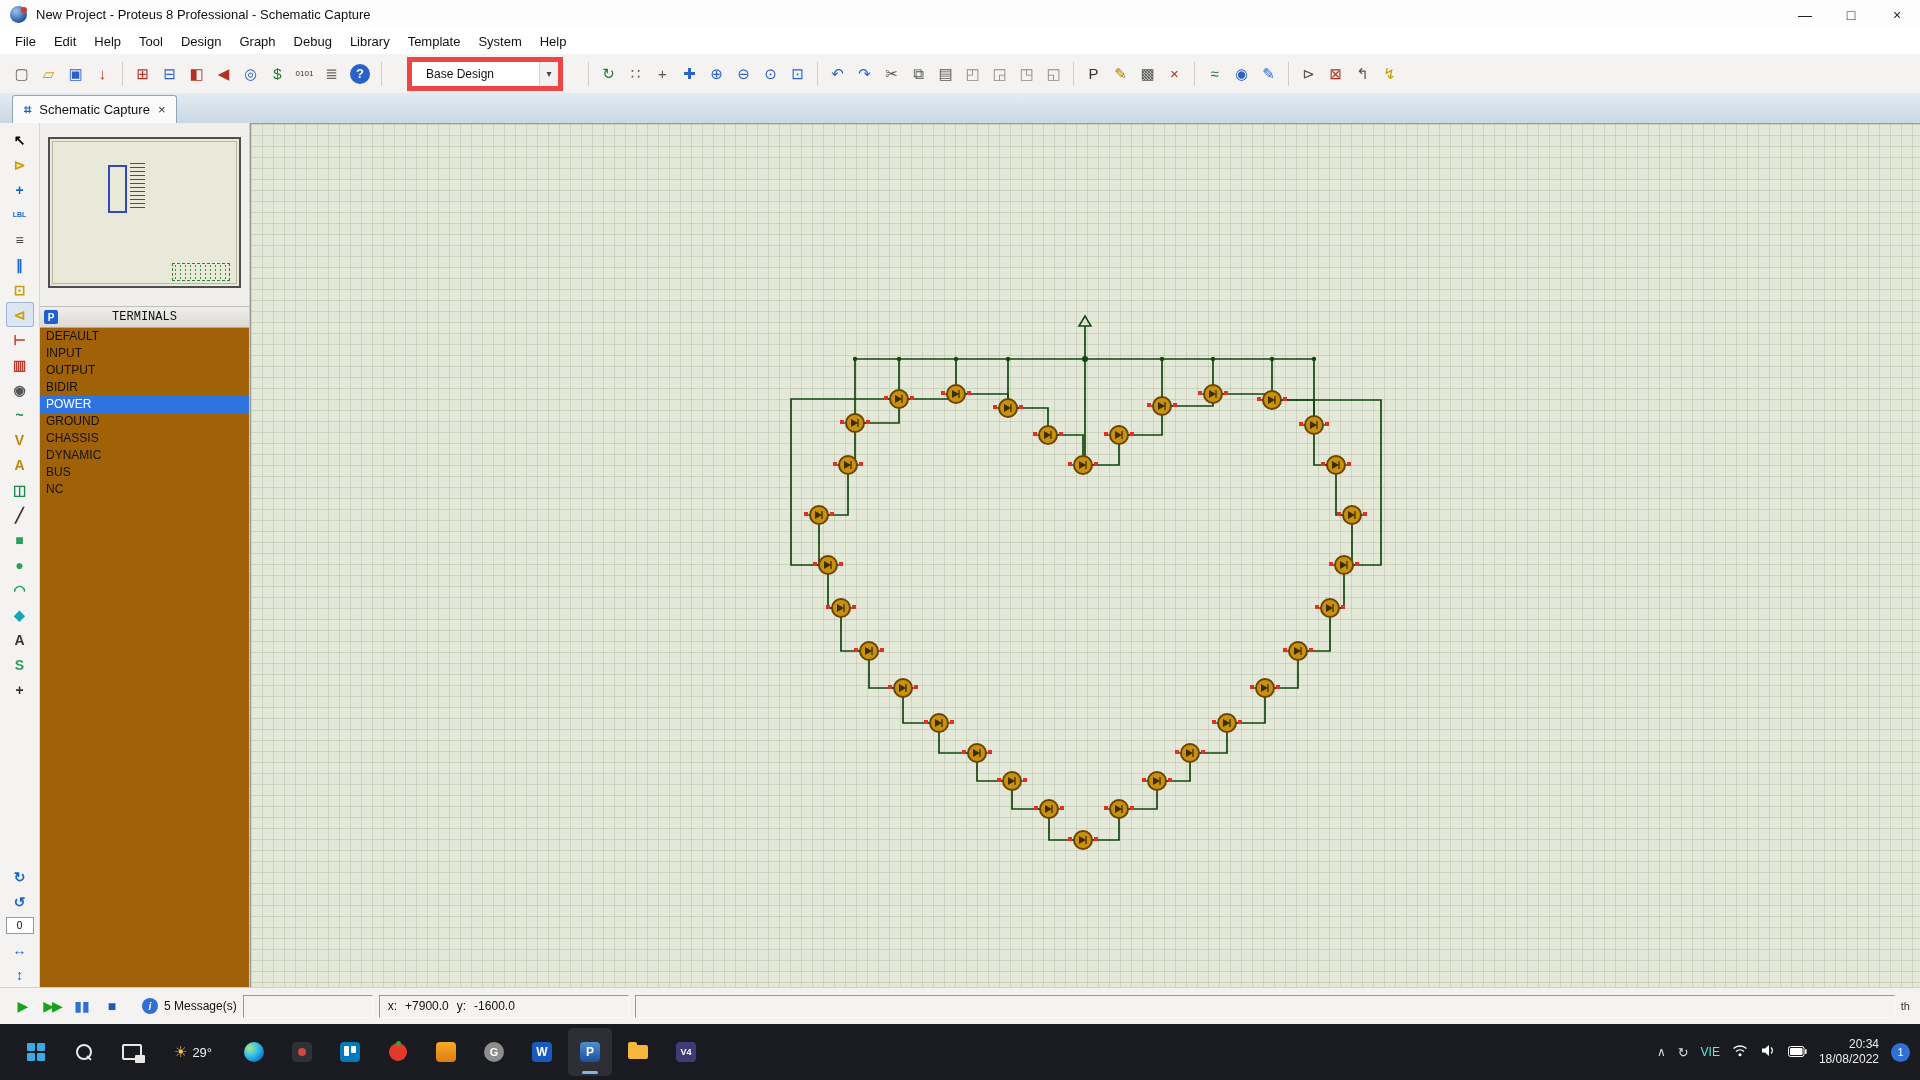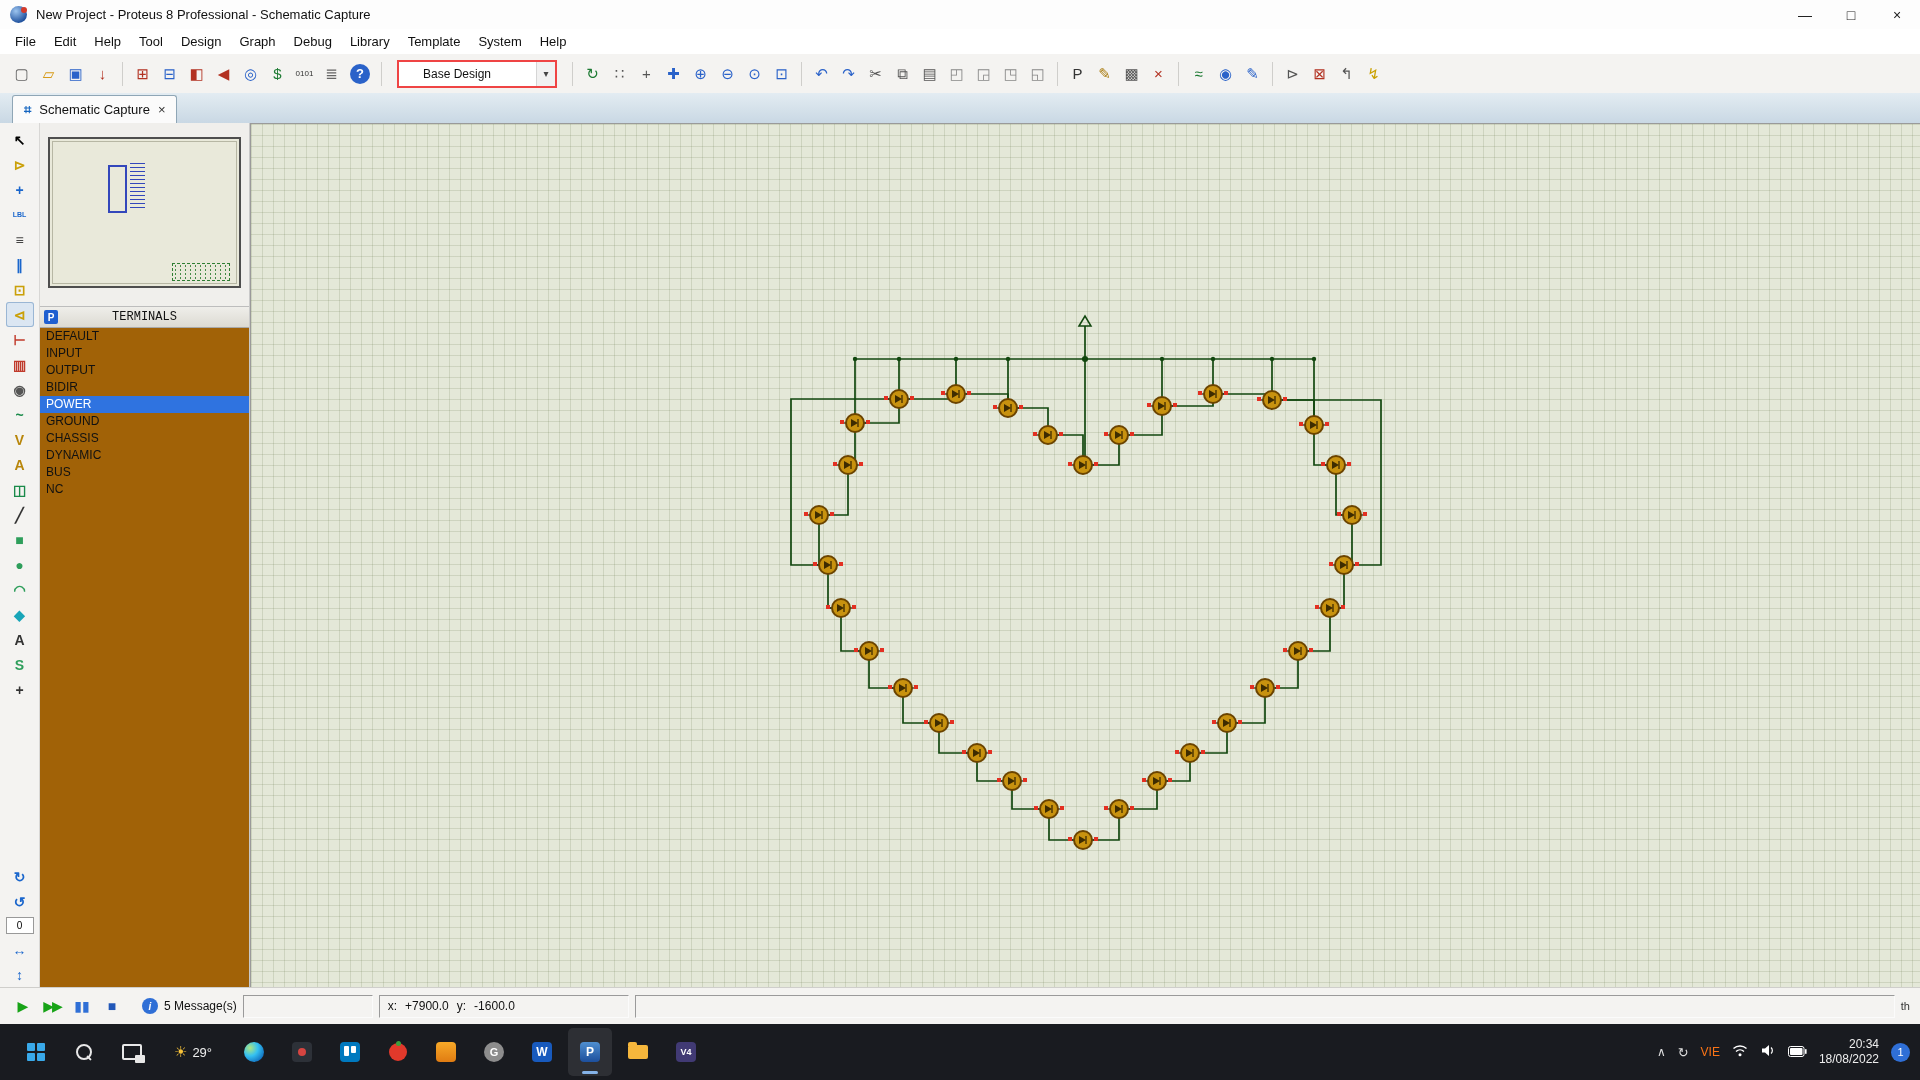--- a/index.html
+++ b/index.html
@@ -15,21 +15,21 @@
 
   
   .menubar{position:absolute;top:29px;left:0;width:100%;height:25px;background:#ffffff;border-bottom:1px solid #e5e5e5;display:flex;align-items:center;padding-left:6px;}
   .menu-item{font-size:13px;color:#111;padding:3px 9px;}
 
   
   .toolbar{position:absolute;top:54px;left:0;width:100%;height:39px;background:#f4f3f1;border-bottom:1px solid #d8d7d5;display:flex;align-items:center;padding-left:8px;}
   .tb-btn{width:27px;height:27px;display:flex;align-items:center;justify-content:center;font-size:15px;border-radius:3px;flex:0 0 auto;}
   .tb-btn.tb-bg{width:20px;height:20px;border-radius:50%;margin:0 5px;font-weight:bold;font-size:13px;}
   .tb-sep{width:1px;height:24px;background:#cfcecb;margin:0 6px;flex:0 0 auto;}
-  .tb-combo{width:132px;height:24px;background:#fff;border:2px solid #ef4444;display:flex;align-items:center;font-size:12px;padding-left:24px;margin:0 9px;color:#111;flex:0 0 auto;}
+  .tb-combo{width:132px;height:24px;background:#fff;border:5px solid #ef4444;display:flex;align-items:center;font-size:12px;padding-left:14px;margin:0 19px;color:#111;flex:0 0 auto;}
   .tb-combo-arr{margin-left:auto;width:18px;height:100%;display:flex;align-items:center;justify-content:center;color:#444;border-left:1px solid #d5d5d5;background:#f1f1f1;font-size:10px;}
 
   
   .tabbar{position:absolute;top:93px;left:0;width:100%;height:30px;background:linear-gradient(#e3ecf2,#c9d8e4);border-bottom:1px solid #93a8b8;display:flex;align-items:flex-end;padding-left:12px;}
   .tab{height:27px;background:#fbfbfb;border:1px solid #8fa6b6;border-bottom:1px solid #fbfbfb;margin-bottom:-1px;display:flex;align-items:center;gap:8px;padding:0 11px;font-size:13px;color:#111;border-radius:3px 3px 0 0;}
   .tab-icon{color:#1565c0;font-weight:bold;font-size:13px;}
   .tab-close{color:#333;font-size:13px;}
 
   
   .tools-col{position:absolute;left:0;top:123px;width:40px;height:864px;background:#f4f3f1;border-right:1px solid #d8d7d5;display:flex;flex-direction:column;align-items:center;padding-top:4px;box-sizing:border-box;}
@@ -95,21 +95,21 @@
   .tk-orange{width:20px;height:20px;border-radius:4px;background:linear-gradient(#f7a928,#e07c12);}
   .tk-gimp{width:20px;height:20px;border-radius:50%;background:#8d8d8d;color:#fff;font-size:11px;font-weight:bold;display:flex;align-items:center;justify-content:center;}
   .tk-word{width:20px;height:20px;border-radius:4px;background:#185abd;color:#fff;font-size:12px;font-weight:bold;display:flex;align-items:center;justify-content:center;}
   .tk-proteus{width:20px;height:20px;border-radius:4px;background:linear-gradient(#4f8fd0,#1d4f9c);color:#fff;font-size:12px;font-weight:bold;display:flex;align-items:center;justify-content:center;}
   .tk-folder{width:20px;height:14px;background:#f6b73c;border-radius:2px;position:relative;}
   .tk-folder::before{content:"";position:absolute;top:-3px;left:0;width:9px;height:4px;background:#f6b73c;border-radius:2px 2px 0 0;}
   .tk-v4{width:20px;height:20px;border-radius:4px;background:#413a74;color:#fff;font-size:9px;font-weight:bold;display:flex;align-items:center;justify-content:center;}
   .tray{margin-left:auto;display:flex;align-items:center;gap:12px;padding-right:10px;height:100%;}
   .tray-chev{font-size:12px;color:#ddd;}
   .tray-ic{font-size:13px;color:#ddd;}
-  .tray-lang{font-size:12px;color:#f97316;}
+  .tray-lang{font-size:12px;color:#5eead4;}
   .tray-clock{display:flex;flex-direction:column;align-items:flex-end;font-size:12px;color:#eee;line-height:1.25;}
   .tray-badge{width:19px;height:19px;border-radius:50%;background:#2f6fd6;color:#fff;font-size:11px;display:flex;align-items:center;justify-content:center;}
 </style>
 </head>
 <body>
 
 <div id="screen">
 
   <div class="titlebar">
     <div class="app-logo"></div>

